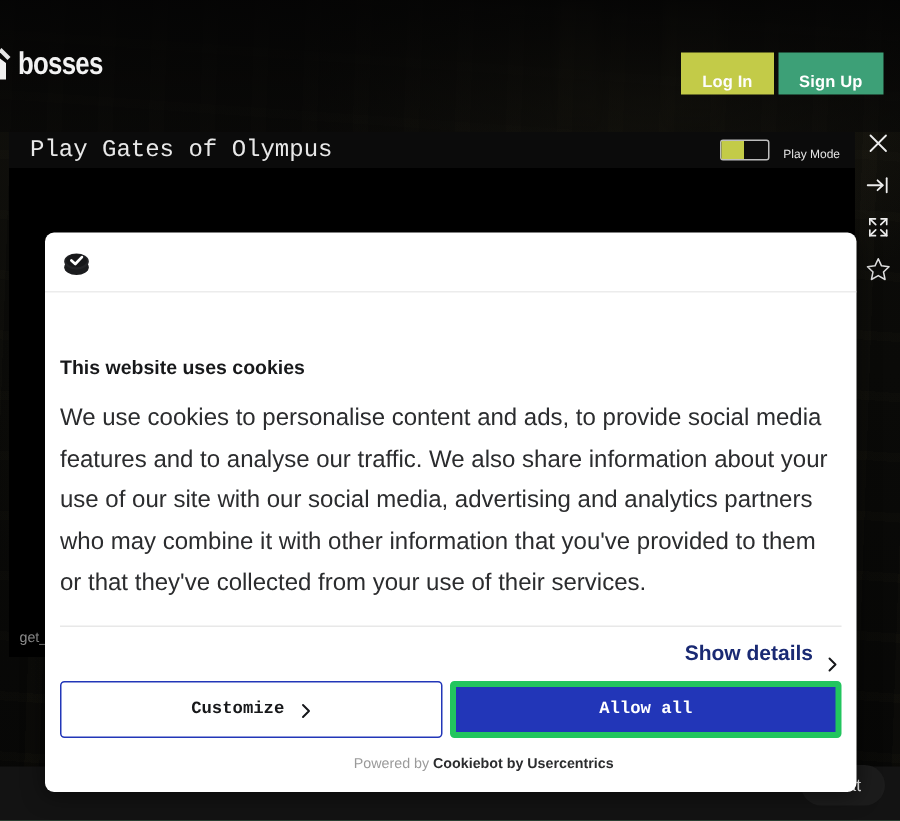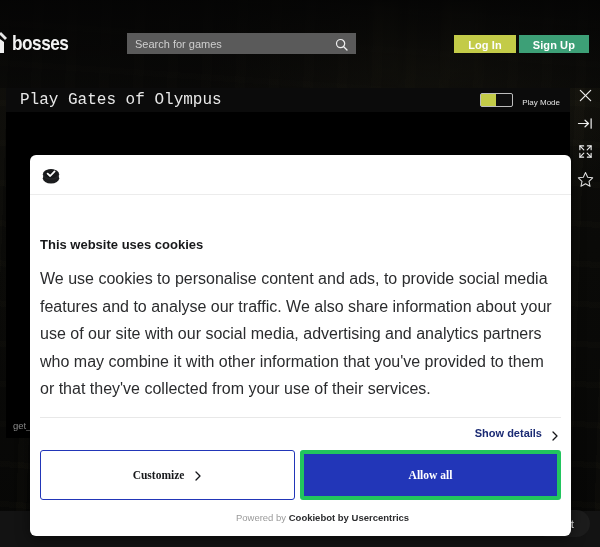--- a/index.html
+++ b/index.html
@@ -90,21 +90,21 @@
   .search-icon { width: 13px; height: 13px; flex: none; }
 
   .auth-buttons {
     position: absolute; right: 11px; top: 35px;
     display: flex; gap: 3px;
     z-index: 2;
   }
   .btn-auth {
     border: none;
     height: 18px;
-    padding: 4px 14px;
+    padding: 14px 14px;
     font-size: 11px;
     font-weight: 700;
     color: #ffffff;
     cursor: pointer;
     font-family: "Liberation Sans", sans-serif;
     letter-spacing: .1px;
   }
   .btn-login { background: #c3cb48; color: #fdfdfd; }
   .btn-signup { background: #3da077; color: #ffffff; }
 
@@ -217,44 +217,44 @@
     font-family: "Liberation Sans", sans-serif;
   }
   .details-row {
     margin-top: 14px;
     border-top: 1px solid #e8e8e8;
     padding: 9px 2px 0 0;
     display: flex; justify-content: flex-end;
   }
   .details-link {
     display: inline-flex; align-items: flex-end; gap: 9px;
-    font-size: 11px;
+    font-size: 14px;
     font-weight: 700;
     color: #1a2a73;
     cursor: pointer;
     background: none; border: none;
     font-family: "Liberation Sans", sans-serif;
   }
   .chev { width: 8px; height: 8px; flex: none; }
 
   .cookie-actions {
     display: flex;
     gap: 5px;
     padding: 11px 10px 0 10px;
   }
   .btn-cookie {
     flex: 1;
-    height: 50px;
+    height: 38px;
     border-radius: 3px;
     font-size: 11.5px;
     font-weight: 700;
     cursor: pointer;
     display: flex; align-items: center; justify-content: center;
     gap: 10px;
-    font-family: Liberation Serif, serif;
+    font-family: Liberation Mono, monospace;
   }
   .btn-customize {
     background: #ffffff;
     border: 1px solid #2236b8;
     color: #17181a;
   }
   .btn-allow {
     background: #2236b8;
     border: 4px solid #22c55e;
     color: #ffffff;
@@ -309,29 +309,20 @@
     <div class="brand">
       <span class="brand-mark">
         <svg viewBox="0 0 22 26" width="22" height="26">
           <path d="M3 23 L3 10 L6 7 L6 3 L9 3 L9 6 L12 3 L12 9 L16 12 L16 23 Z" fill="#f0f0f0"></path>
           <path d="M13 2 L19 8 L17 10 L11 4 Z" fill="#e6e6e6"></path>
         </svg>
       </span>
       <span class="brand-text">bosses</span>
     </div>
 
-    <div class="search-wrap">
-      <input class="search-input" type="text" placeholder="Search for games" style="">
-      <span class="search-icon">
-        <svg viewBox="0 0 13 13" width="13" height="13">
-          <circle cx="5.6" cy="5.6" r="4.1" fill="none" stroke="#efefef" stroke-width="1.2"></circle>
-          <line x1="8.7" y1="8.7" x2="12" y2="12" stroke="#efefef" stroke-width="1.3" stroke-linecap="round"></line>
-        </svg>
-      </span>
-    </div>
 
     <div class="auth-buttons">
       <button class="btn-auth btn-login">Log In</button>
       <button class="btn-auth btn-signup">Sign Up</button>
     </div>
   </div>
 
   <div class="game-panel">
     <div class="game-bar">
       <span class="game-title">Play Gates of Olympus</span>

